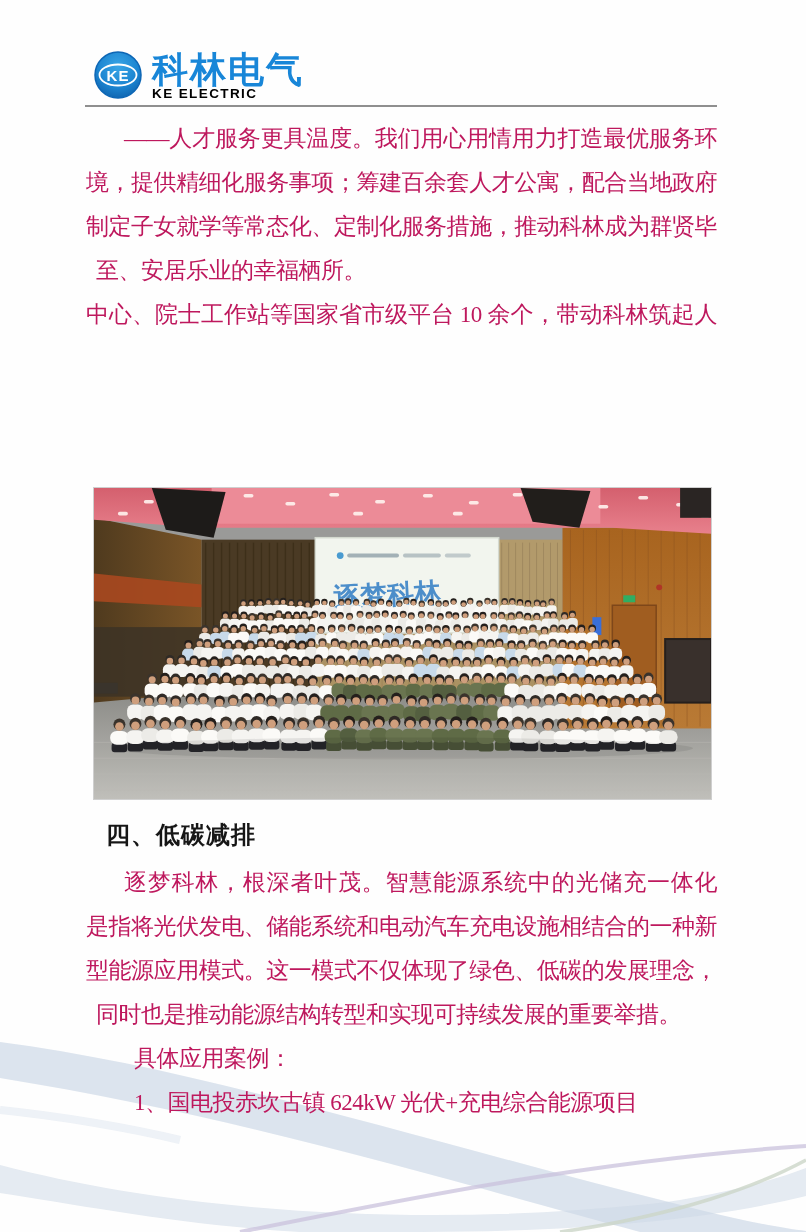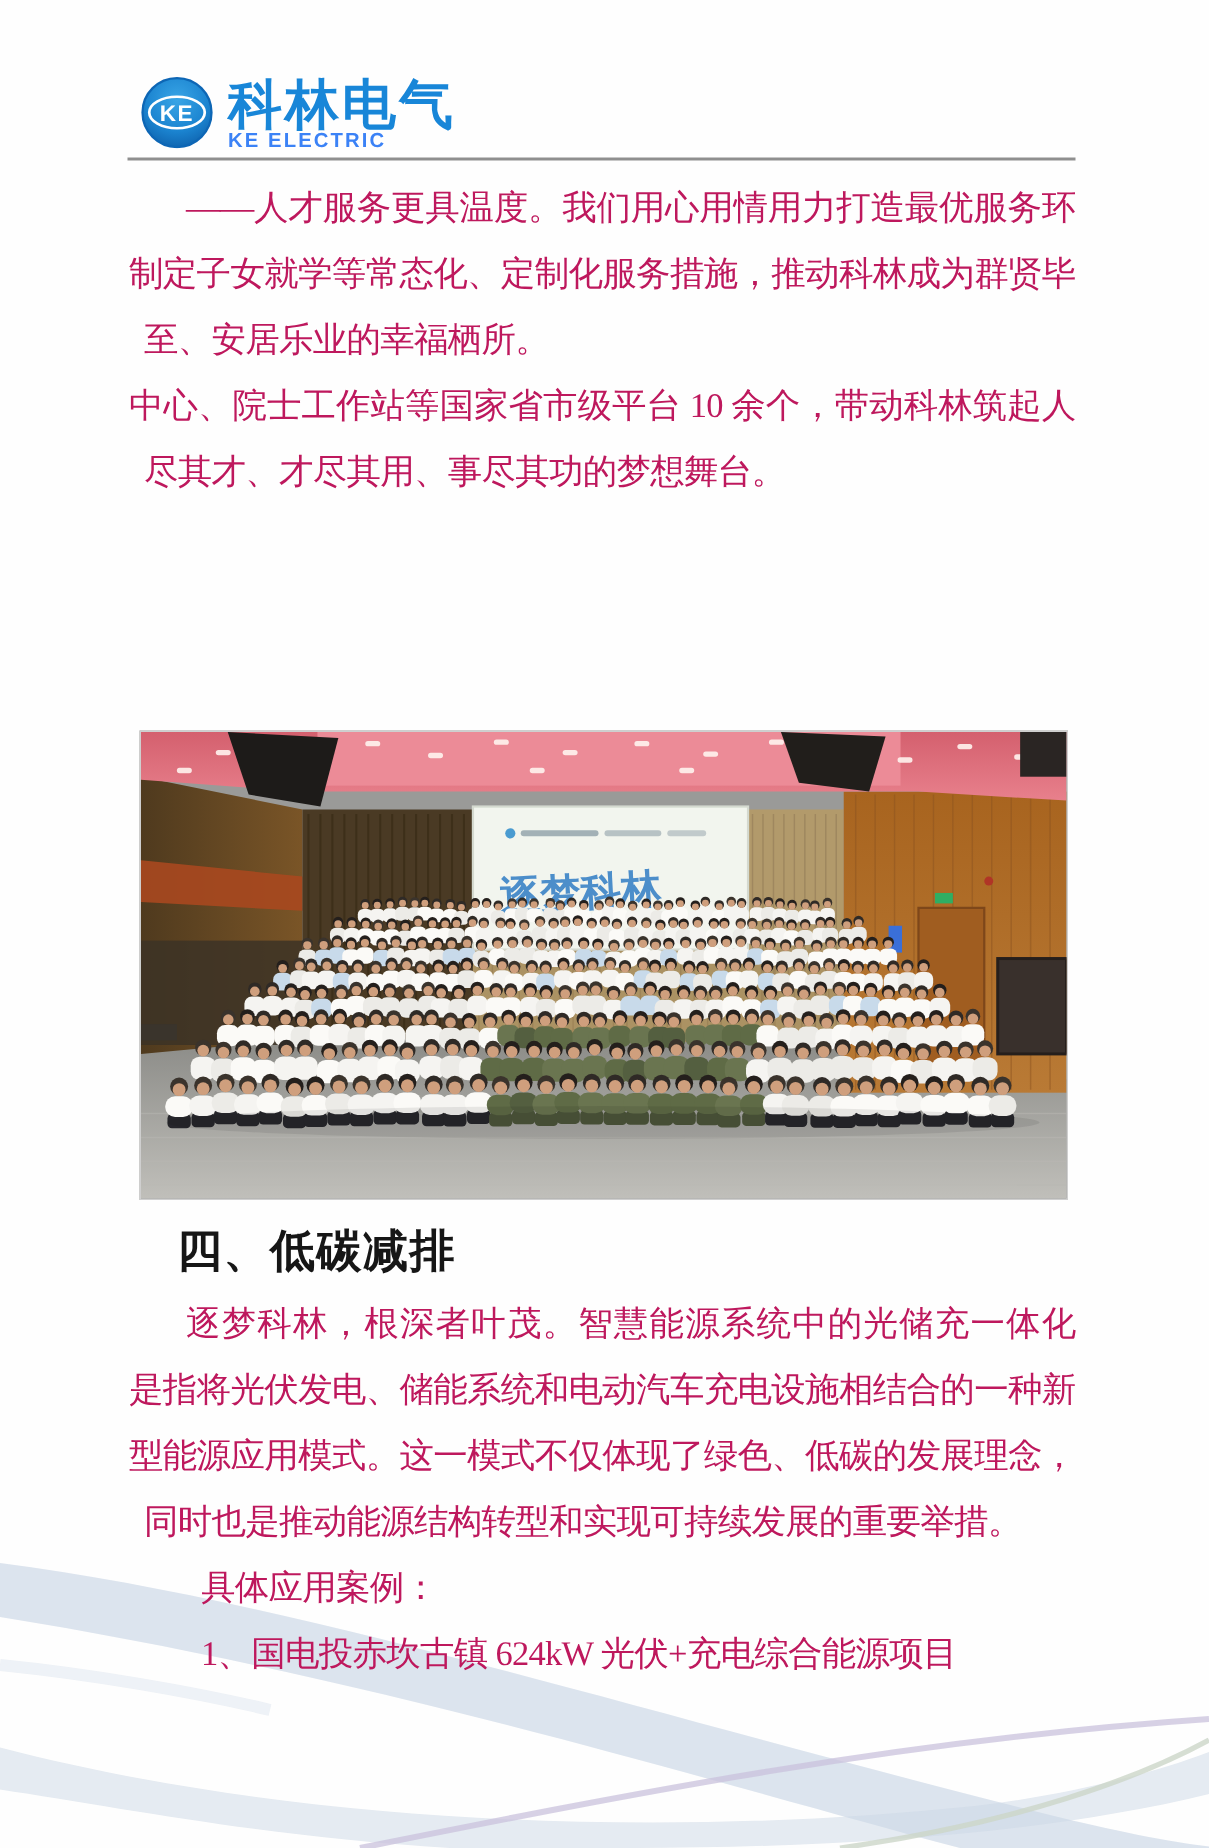--- a/index.html
+++ b/index.html
@@ -5,34 +5,34 @@
   html,body{margin:0;padding:0;background:#ffffff;}
   .page{position:relative;width:806px;height:1232px;background:#fefefe;overflow:hidden;
         font-family:"Liberation Serif","DejaVu Serif",serif;padding-left:28px;}
 
   
   .logo-mark{position:absolute;left:94px;top:51px;width:48px;height:48px;}
   .brand{position:absolute;left:152px;top:56px;}
   .brand-zh{font-family:"Liberation Sans",sans-serif;font-weight:bold;font-size:36px;
             color:#1886d8;letter-spacing:2px;line-height:28px;}
   .brand-en{font-family:"Liberation Sans",sans-serif;font-weight:bold;font-size:13.5px;
-            color:#3b82f6;letter-spacing:1.4px;margin-top:2px;}
+            color:#000000;letter-spacing:1.4px;margin-top:2px;}
   .header-rule{position:absolute;left:85px;top:105px;width:632px;height:2px;background:#8f8f8f;}
 
   
   .textblock{position:absolute;left:86px;width:631px;color:#be185d;font-size:23px;
              letter-spacing:-0.5px;}
   .tb1{top:117px;}
   .tb2{top:861px;}
   .line{margin:0;height:44px;line-height:44px;text-align:justify;text-align-last:justify;
         text-justify:inter-character;}
   .line.start{text-indent:38px;}
   .line.end{text-align-last:left;margin-left:10px;}
-  .section-heading{position:absolute;left:86px;top:812px;width:631px;height:46px;line-height:46px;
-        font-family:"Liberation Sans","DejaVu Sans",sans-serif;font-weight:bold;font-size:30px;
+  .section-heading{position:absolute;left:74px;top:812px;width:631px;height:46px;line-height:46px;
+        font-family:"Liberation Sans","DejaVu Sans",sans-serif;font-weight:bold;font-size:24px;
         color:#161616;text-indent:32px;letter-spacing:1px;}
 
   
   .photo{position:absolute;left:93px;top:487px;width:619px;height:313px;margin:0;
          border:1px solid #cfcfcf;box-sizing:border-box;background:#9a9a98;}
   .photo svg{display:block;width:100%;height:100%;}
 
   
   .waves{position:absolute;left:0;top:1020px;width:806px;height:212px;z-index:0;pointer-events:none;}
   .textblock,.section-heading{z-index:2;}
@@ -67,24 +67,24 @@
     <text x="24" y="29.5" text-anchor="middle" fill="#ffffff" font-family="Liberation Sans, sans-serif" font-weight="bold" font-size="15" letter-spacing="1">KE</text>
   </svg>
   <div class="brand">
     <div class="brand-zh">科林电气</div>
     <div class="brand-en">KE ELECTRIC</div>
   </div>
   <div class="header-rule"></div>
 
   <div class="textblock tb1">
     <p class="line start">——人才服务更具温度。我们用心用情用力打造最优服务环</p>
+    <p class="line">境，提供精细化服务事项；筹建百余套人才公寓，配合当地政府</p>
     <p class="line">制定子女就学等常态化、定制化服务措施，推动科林成为群贤毕</p>
     <p class="line end">至、安居乐业的幸福栖所。</p>
     <p class="line">中心、院士工作站等国家省市级平台 10 余个，带动科林筑起人</p>
-    <p class="line end">尽其才、才尽其用、事尽其功的梦想舞台。</p>
   </div>
 
   <figure class="photo">
     <svg viewBox="0 0 619 313" preserveAspectRatio="none">
       <defs>
         <linearGradient id="ceil" x1="0" y1="0" x2="0" y2="1">
           <stop offset="0%" stop-color="#d4606e"></stop>
           <stop offset="100%" stop-color="#e8808c"></stop>
         </linearGradient>
         <linearGradient id="floorG" x1="0" y1="0" x2="0" y2="1">

